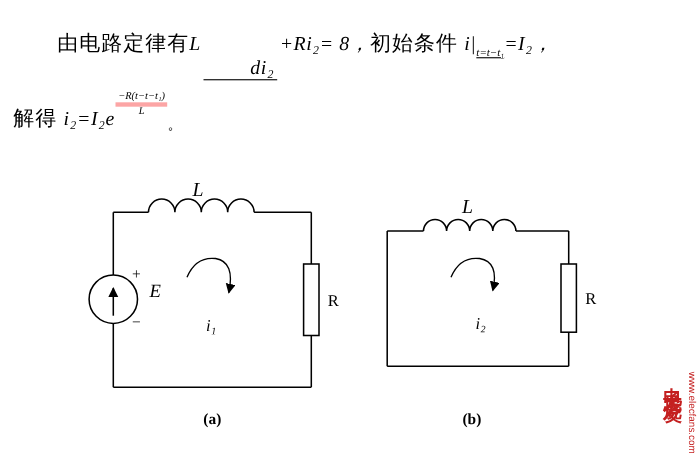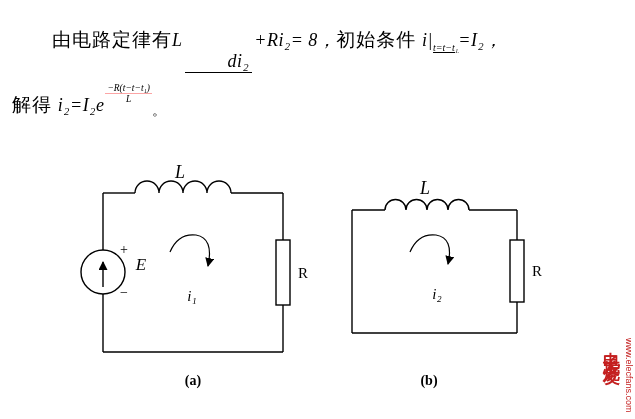--- a/index.html
+++ b/index.html
@@ -18,21 +18,21 @@
     display:inline-block; vertical-align:middle; text-align:center;
     font-size:16px; margin:0 2px; line-height:1.05;
   }
   .frac .num { display:block; border-bottom:1.4px solid #000; padding:0 3px 1px;margin-top:42px; }
   .frac .den { display:block; padding-top:1px; }
   sub.small { font-size:10px; font-style:italic; letter-spacing:0;text-decoration:underline; }
   .supfrac {
     display:inline-block; vertical-align:9px; text-align:center;
     font-size:9.5px; font-style:italic; margin-left:1px; line-height:1.1;
   }
-  .supfrac .num { display:block; border-bottom:1px solid #fca5a5; padding:0 2px; }
+  .supfrac .num { display:block; border-bottom:4px solid #fca5a5; padding:0 2px; }
   .supfrac .den { display:block; }
   .period { font-size:14px; vertical-align:-4px; }
   
   .circuit-svg { position:absolute; top:0; left:0; }
   .circuit-svg text { fill:#000; font-family:"Liberation Serif", serif; }
   .svg-it { font-style:italic; }
   .svg-bold { font-weight:bold; }
   
   .watermark {
     position:absolute; right:1px; bottom:6px; display:flex;

